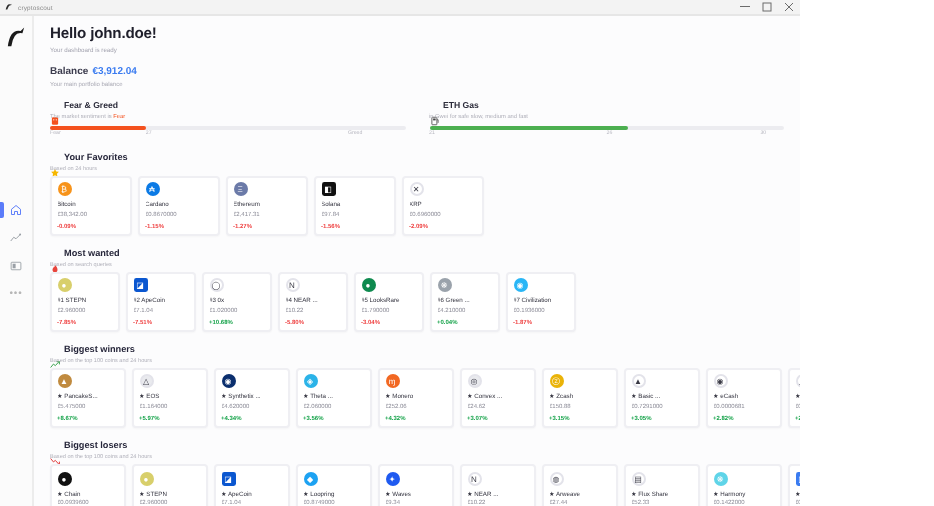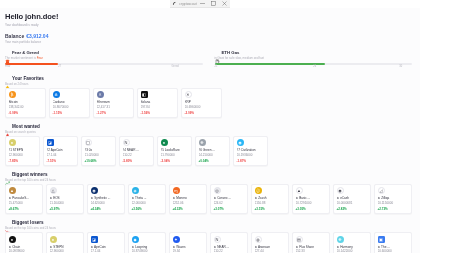--- a/index.html
+++ b/index.html
@@ -1,21 +1,21 @@
 <!DOCTYPE html>
 <html><head>
 <meta charset="utf-8">
 <style>
   * { box-sizing: border-box; margin: 0; padding: 0; }
   html, body {
     width: 467px; height: 253px;
     font-family: "Liberation Sans", sans-serif;
     background: #ffffff; overflow: hidden;
   }
-  .app { position: relative; width: 400px; height: 253px; display: flex; flex-direction: column; align-items: center; }
+  .app { position: relative; width: 400px; height: 253px; display: flex; flex-direction: column; }
 
   
   .titlebar {
     height: 8px; background: #f3f3f3; border-bottom: 1px solid #e6e6e6;
     display: flex; align-items: center; flex: 0 0 8px;
   }
   .tb-logo { width: 5px; height: 5px; margin-left: 2px; position: relative; }
   .tb-logo svg { display: block; }
   .tb-title { font-size: 3.2px; color: #8a8a8a; margin-left: 2px; letter-spacing: .1px; white-space: nowrap; }
   .tb-spacer { flex: 1; }

